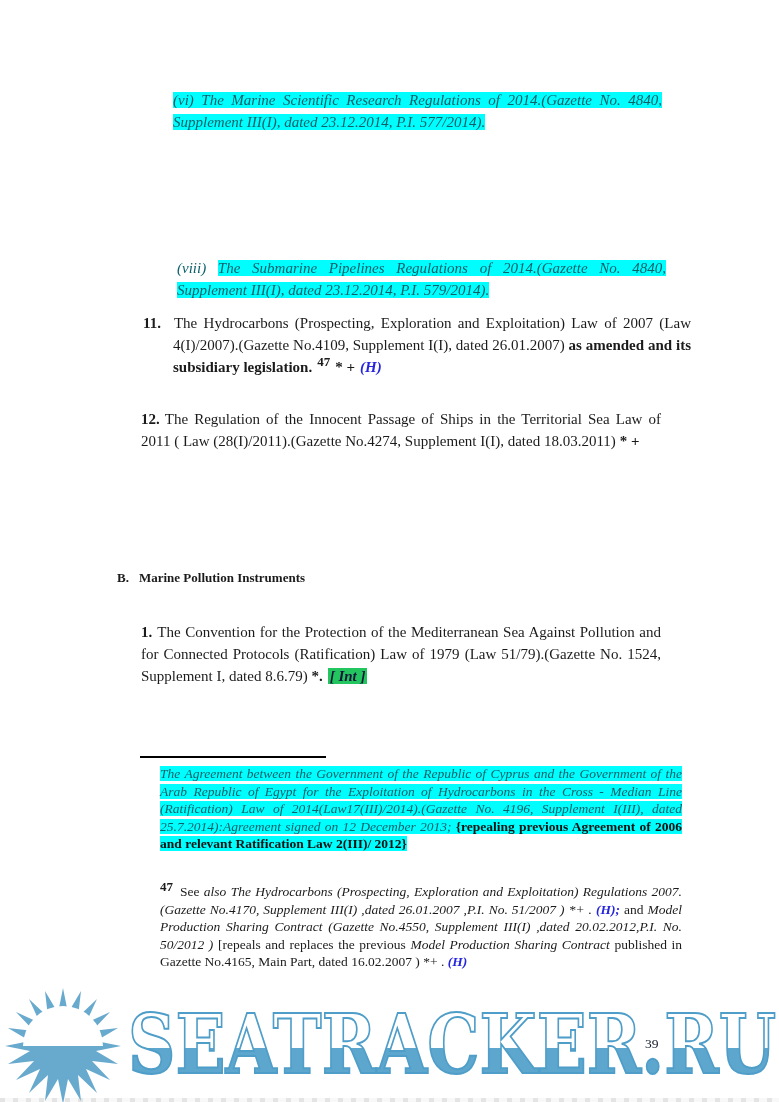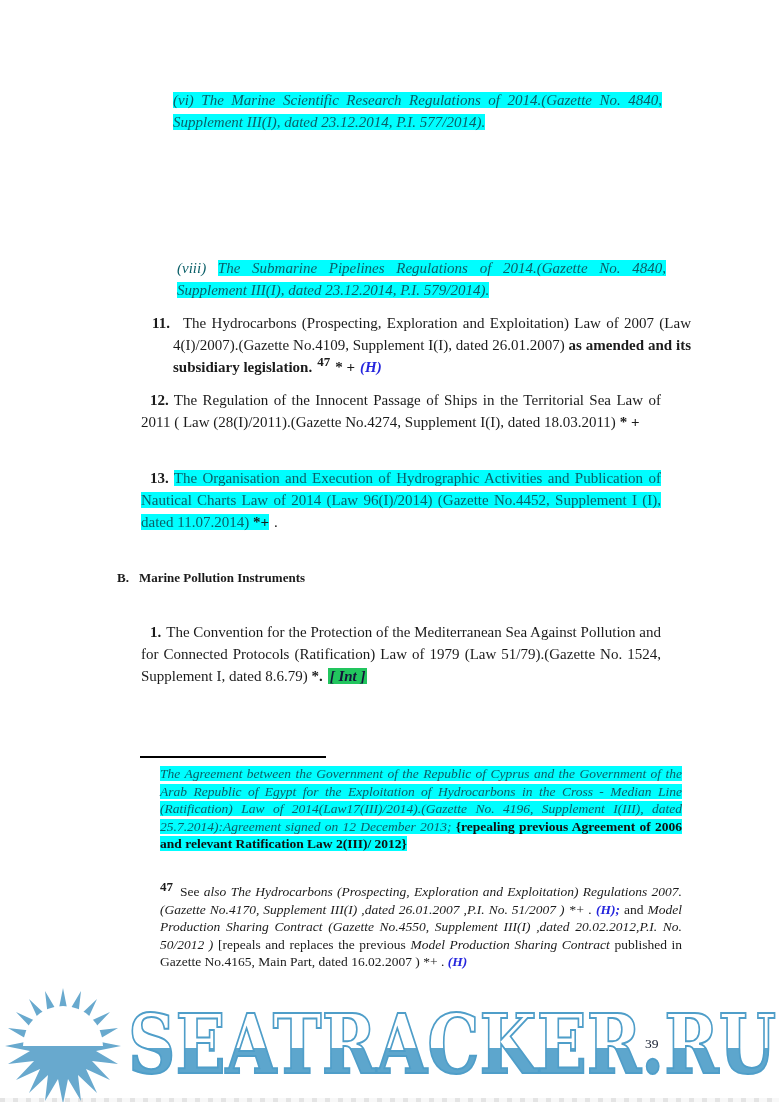--- a/index.html
+++ b/index.html
@@ -22,21 +22,21 @@
     line-height:17.6px;
     text-align:justify;
     padding-left:20px;
   }
   .it{font-style:italic;}
   .b{font-weight:bold;}
   .teal{color:#0a5f68;}
   .hl-cyan{background:#00feff;}
   .hl-yellow{background:#22c55e;font-style:italic;}
   .blue-h{color:#2525dd;font-weight:bold;font-style:italic;}
-  .num{font-weight:bold;margin-left:9px;}
+  .num{font-weight:bold;}
   .num-sp{padding-right:13px;}
   .num-sp-sm{padding-right:5px;}
   sup{font-size:13px;line-height:0;vertical-align:super;}
   .gap-l{margin-left:5px;}
   .hang{ text-indent:-30px; padding-left:30px; }
   .sep-line{border-top:2px solid #000;width:186px;height:0;}
   .head-b{font-size:13px;font-weight:bold;}
   .pagenum{font-size:13.5px;color:#0f172a;z-index:5;}
   .bottom-edge{
     left:0;bottom:0;width:779px;height:4px;
@@ -50,23 +50,22 @@
 
 <div class="page">
 
   <p class="abs body-text" style="left:173px;top:90px;width:489px;margin:0;"><span class="it teal hl-cyan">(vi) The Marine Scientific Research  Regulations of 2014.(Gazette No. 4840, Supplement III(I), dated 23.12.2014, P.I. 577/2014).</span></p>
 
 
   <p class="abs body-text" style="left:173px;top:254px;width:489px;margin:4px;"><span class="it teal">(viii) </span><span class="it teal hl-cyan">The Submarine Pipelines  Regulations of 2014.(Gazette No. 4840, Supplement III(I), dated 23.12.2014, P.I. 579/2014).</span></p>
 
   <p class="abs body-text hang" style="left:143px;top:313px;width:518px;margin:0;"><span class="num num-sp">11.</span><span>The Hydrocarbons (Prospecting, Exploration and Exploitation) Law of 2007 (Law 4(I)/2007).(Gazette No.4109, Supplement I(I), dated 26.01.2007) </span><span class="b">as amended and its subsidiary legislation.</span><sup class="b gap-l">47</sup><span class="b gap-l">* +</span><span class="blue-h gap-l">(H)</span></p>
 
-  <p class="abs body-text" style="left:141px;top:390px;width:520px;margin:0;"><span class="num num-sp-sm">12.</span><span>The Regulation of the Innocent Passage of Ships in the Territorial Sea Law of 2011 ( Law (28(I)/2011).(Gazette No.4274, Supplement I(I), dated 18.03.2011) </span><span class="b">* +</span></p>
+  <p class="abs body-text" style="left:141px;top:409px;width:520px;margin:0;"><span class="num num-sp-sm">12.</span><span>The Regulation of the Innocent Passage of Ships in the Territorial Sea Law of 2011 ( Law (28(I)/2011).(Gazette No.4274, Supplement I(I), dated 18.03.2011) </span><span class="b">* +</span></p>
 
-  <p class="abs body-text" style="left:141px;top:468px;width:520px;margin:0;"><span class="num num-sp-sm">13.</span><span class="teal hl-cyan">The Organisation and Execution  of Hydrographic Activities  and Publication of Nautical Charts Law of 2014  (Law 96(I)/2014) (Gazette No.4452, Supplement I (I), dated 11.07.2014) </span><span class="b hl-cyan">*+</span><span class="gap-l">.</span></p>
 
   <p class="abs head-b" style="left:117px;top:570px;margin:0;"><span style="padding-right:10px;">B.</span><span>Marine Pollution Instruments</span></p>
 
   <p class="abs body-text" style="left:141px;top:622px;width:520px;margin:0;"><span class="num num-sp-sm">1.</span><span>The Convention for the Protection of the Mediterranean Sea Against Pollution and for Connected Protocols (Ratification) Law of 1979 (Law 51/79).(Gazette No. 1524, Supplement I, dated 8.6.79) </span><span class="b">*.</span><span class="b hl-yellow gap-l" style="color:#14143a;padding:0 2px;">[ Int ]</span></p>
 
   <div class="abs sep-line" style="left:140px;top:756px;"></div>
 
   <p class="abs fn-text" style="left:140px;top:765px;width:522px;margin:0;"><span class="it teal hl-cyan">The Agreement between the Government of the Republic of Cyprus and the Government of the Arab Republic of Egypt  for the Exploitation of Hydrocarbons in the  Cross - Median Line (Ratification) Law of 2014(Law17(III)/2014).(Gazette No. 4196, Supplement I(III), dated 25.7.2014):Agreement signed on 12 December 2013; </span><span class="b hl-cyan" style="color:#111;">{repealing previous Agreement of 2006 and relevant Ratification Law 2(III)/ 2012}</span></p>
 
   <p class="abs fn-text" style="left:140px;top:883px;width:522px;margin:0;"><sup class="b" style="padding-right:7px;">47</sup><span>See </span><span class="it">also The Hydrocarbons (Prospecting, Exploration and Exploitation) Regulations 2007. (Gazette No.4170, Supplement  III(I) ,dated  26.01.2007 ,P.I. No. 51/2007 ) *+ . </span><span class="blue-h">(H);</span><span> and </span><span class="it">Model Production Sharing Contract (Gazette No.4550, Supplement  III(I) ,dated 20.02.2012,P.I. No. 50/2012 ) </span><span>[repeals and replaces the previous </span><span class="it">Model Production Sharing Contract</span><span> published in Gazette No.4165, Main Part, dated  16.02.2007 ) *+ . </span><span class="blue-h">(H)</span></p>

